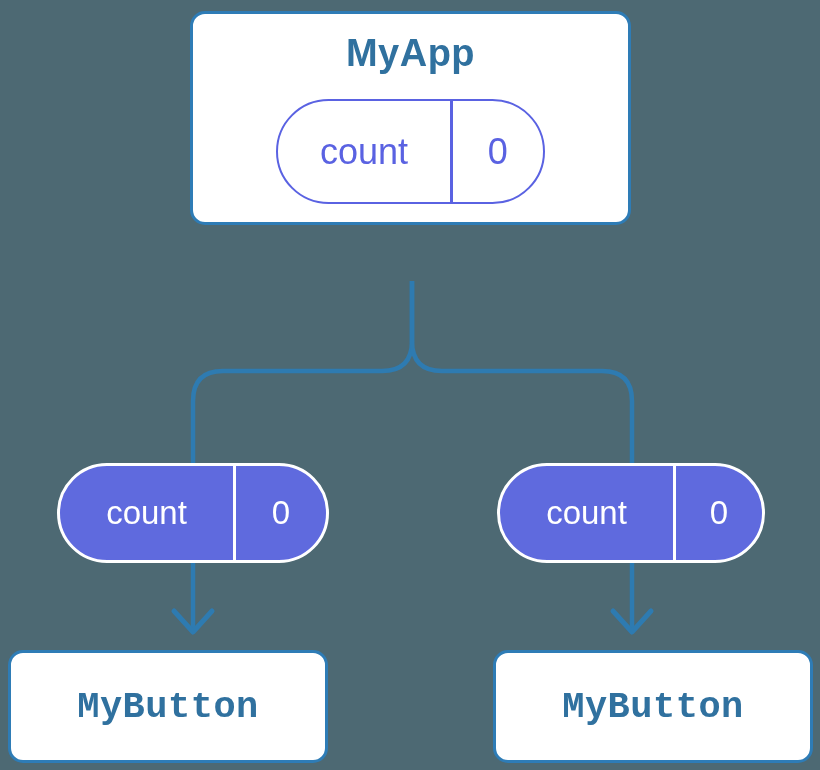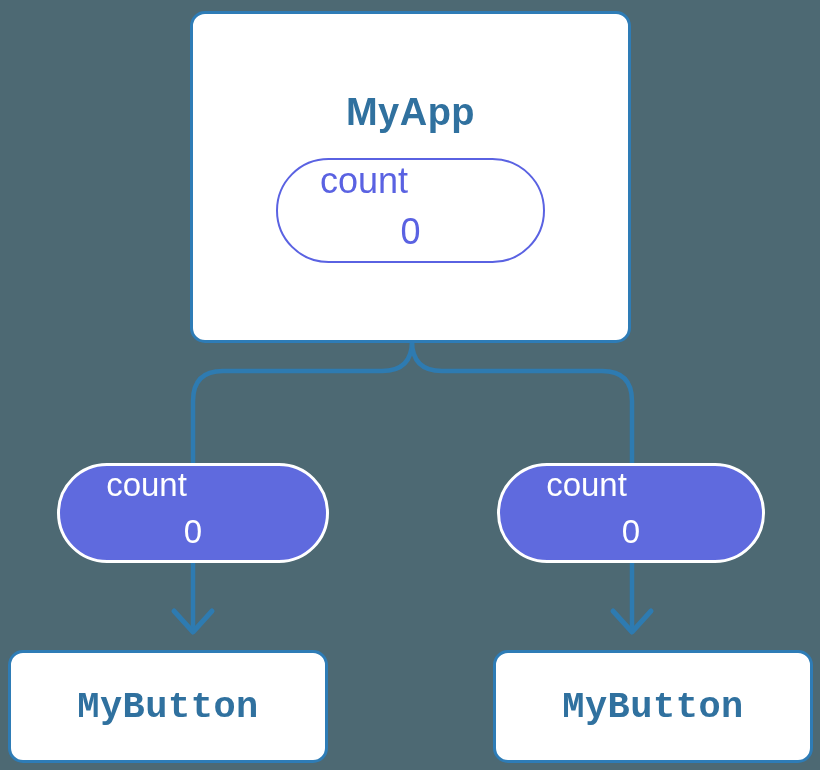--- a/index.html
+++ b/index.html
@@ -29,37 +29,36 @@
     display: flex;
     flex-direction: column;
     align-items: center;
     justify-content: center;
     z-index: 1;
   }
   .root-card {
     left: 190px;
     top: 11px;
     width: 441px;
-    height: 332px;
+    height: 214px;
     gap: 24px;
   }
   .card-title {
     color: #30719F;
     font-size: 38px;
     font-weight: 600;
     letter-spacing: 0.5px;
     white-space: nowrap;
   }
   .pill {
     display: flex;
     align-items: stretch;
     box-sizing: border-box;
     border-radius: 60px;
     overflow: hidden;
-    flex-direction: column;
   }
   .state-pill {
     width: 269px;
     height: 105px;
     border: 2.5px solid #5A62E2;
     background: #FFFFFF;
     color: #5A62E2;
     font-size: 36px;
   }
   .state-pill .pill-divider {

